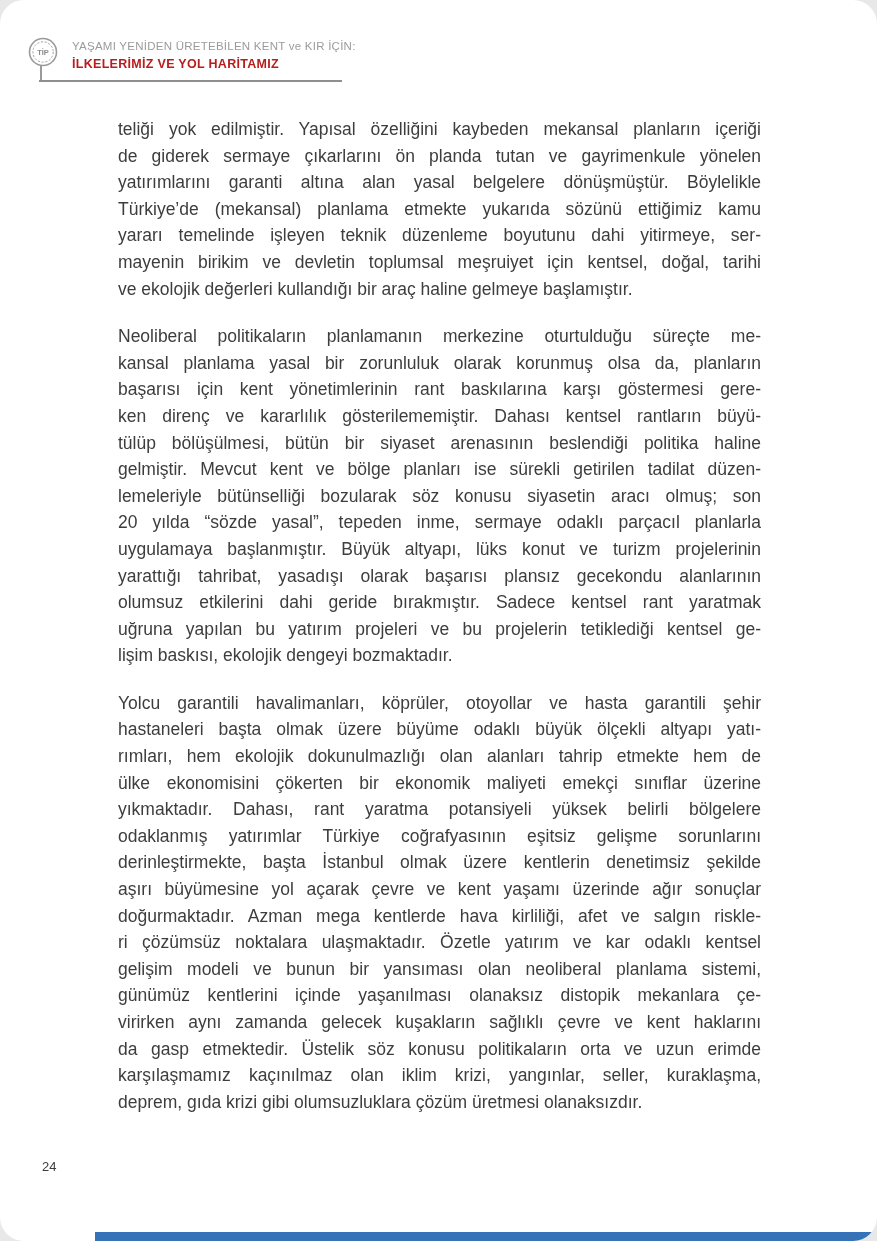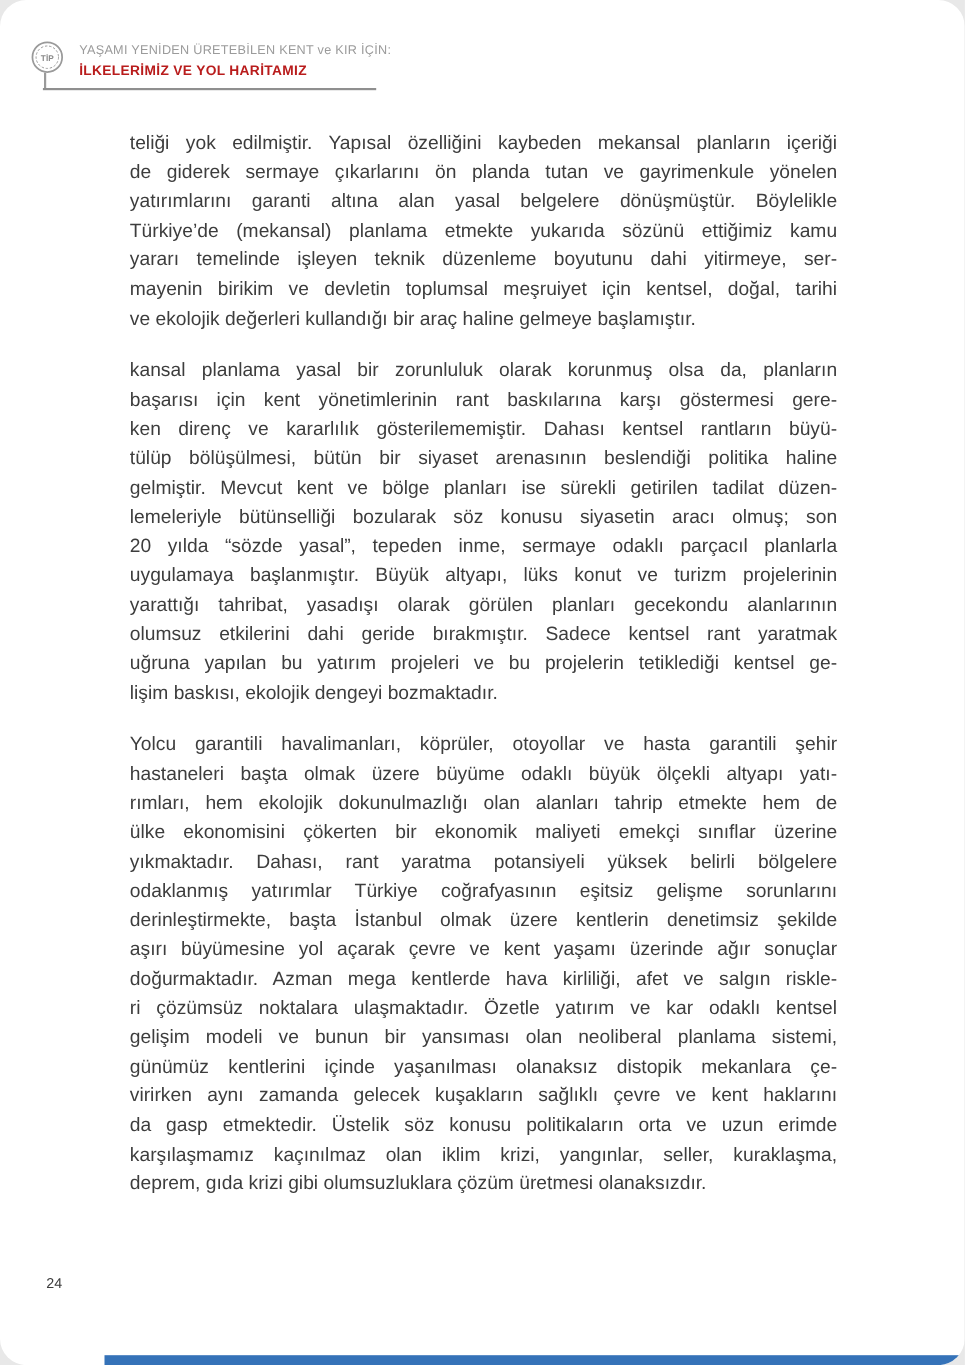--- a/index.html
+++ b/index.html
@@ -106,29 +106,30 @@
     <div class="paragraph">
         <div class="line">teliği yok edilmiştir. Yapısal özelliğini kaybeden mekansal planların içeriği</div>
         <div class="line">de giderek sermaye çıkarlarını ön planda tutan ve gayrimenkule yönelen</div>
         <div class="line">yatırımlarını garanti altına alan yasal belgelere dönüşmüştür. Böylelikle</div>
         <div class="line">Türkiye’de (mekansal) planlama etmekte yukarıda sözünü ettiğimiz kamu</div>
         <div class="line">yararı temelinde işleyen teknik düzenleme boyutunu dahi yitirmeye, ser-</div>
         <div class="line">mayenin birikim ve devletin toplumsal meşruiyet için kentsel, doğal, tarihi</div>
         <div class="line last">ve ekolojik değerleri kullandığı bir araç haline gelmeye başlamıştır.</div>
       </div>
     <div class="paragraph">
+        <div class="line">Neoliberal politikaların planlamanın merkezine oturtulduğu süreçte me-</div>
         <div class="line">kansal planlama yasal bir zorunluluk olarak korunmuş olsa da, planların</div>
         <div class="line">başarısı için kent yönetimlerinin rant baskılarına karşı göstermesi gere-</div>
         <div class="line">ken direnç ve kararlılık gösterilememiştir. Dahası kentsel rantların büyü-</div>
         <div class="line">tülüp bölüşülmesi, bütün bir siyaset arenasının beslendiği politika haline</div>
         <div class="line">gelmiştir. Mevcut kent ve bölge planları ise sürekli getirilen tadilat düzen-</div>
         <div class="line">lemeleriyle bütünselliği bozularak söz konusu siyasetin aracı olmuş; son</div>
         <div class="line">20 yılda “sözde yasal”, tepeden inme, sermaye odaklı parçacıl planlarla</div>
         <div class="line">uygulamaya başlanmıştır. Büyük altyapı, lüks konut ve turizm projelerinin</div>
-        <div class="line">yarattığı tahribat, yasadışı olarak görülen planları gecekondu alanlarının</div>
+        <div class="line">yarattığı tahribat, yasadışı olarak başarısı plansız gecekondu alanlarının</div>
         <div class="line">olumsuz etkilerini dahi geride bırakmıştır. Sadece kentsel rant yaratmak</div>
         <div class="line">uğruna yapılan bu yatırım projeleri ve bu projelerin tetiklediği kentsel ge-</div>
         <div class="line last">lişim baskısı, ekolojik dengeyi bozmaktadır.</div>
       </div>
     <div class="paragraph">
         <div class="line">Yolcu garantili havalimanları, köprüler, otoyollar ve hasta garantili şehir</div>
         <div class="line">hastaneleri başta olmak üzere büyüme odaklı büyük ölçekli altyapı yatı-</div>
         <div class="line">rımları, hem ekolojik dokunulmazlığı olan alanları tahrip etmekte hem de</div>
         <div class="line">ülke ekonomisini çökerten bir ekonomik maliyeti emekçi sınıflar üzerine</div>
         <div class="line">yıkmaktadır. Dahası, rant yaratma potansiyeli yüksek belirli bölgelere</div>

